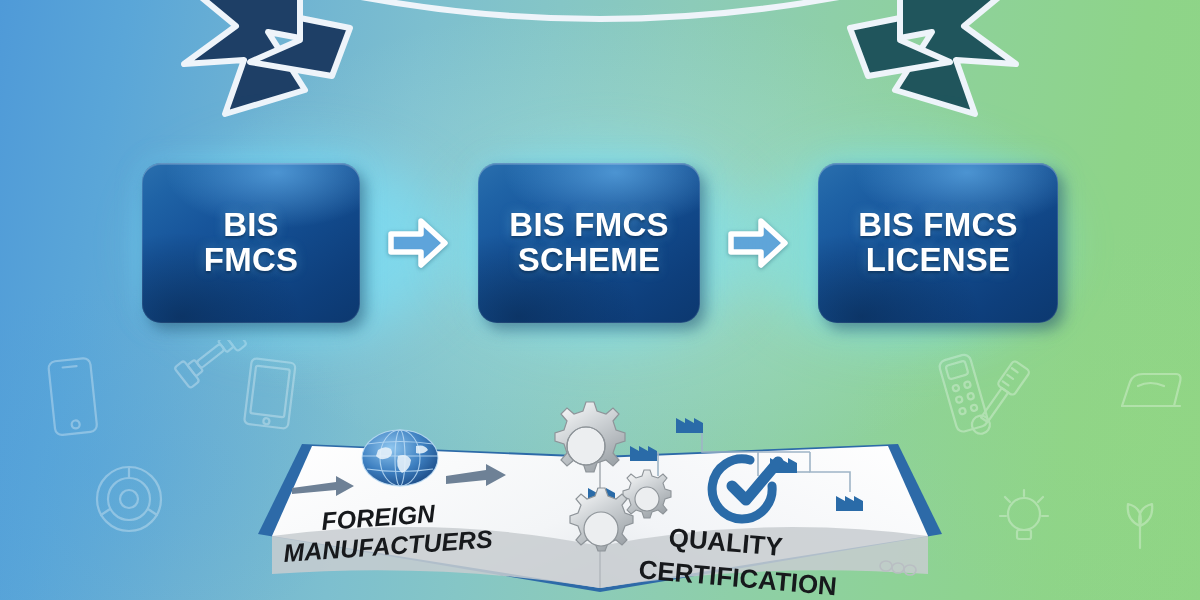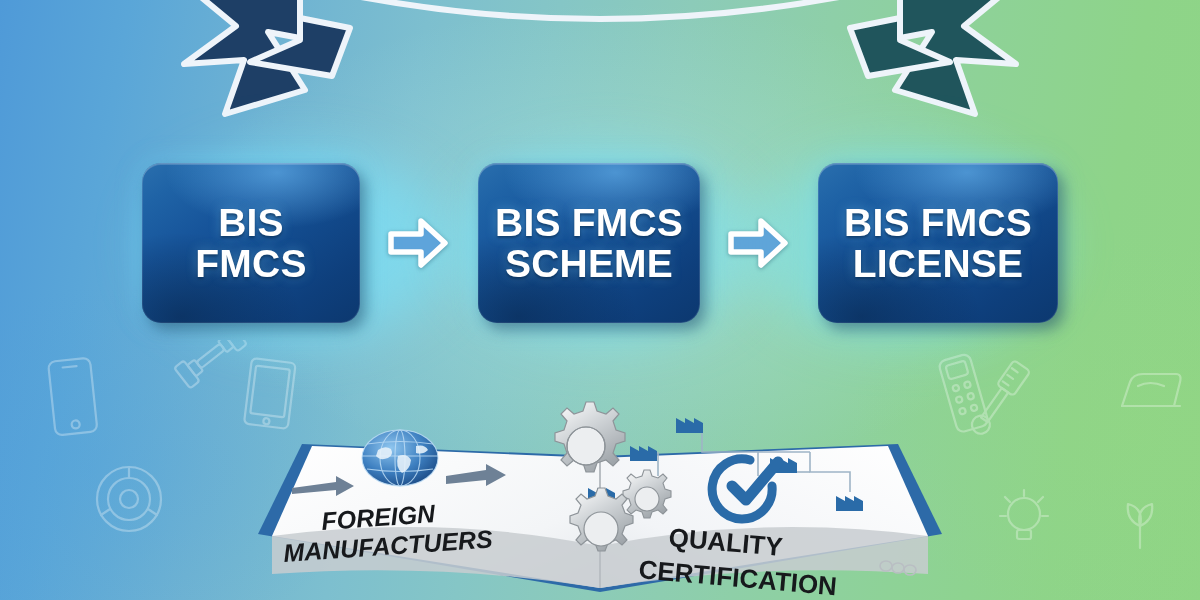--- a/index.html
+++ b/index.html
@@ -104,21 +104,21 @@
     inset: 0;
     border-radius: 19px;
     background: radial-gradient(ellipse 170px 120px at 18% 96%, rgba(4,26,56,0.45) 0%, rgba(4,26,56,0) 70%);
     pointer-events: none;
   }
   .node .label {
     position: relative;
     z-index: 2;
     color: #ffffff;
     font-weight: 700;
-    font-size: 39px;
+    font-size: 33px;
     line-height: 1.06;
     letter-spacing: 0.2px;
     text-shadow:
       0 2px 3px rgba(0,30,60,0.55),
       0 0 12px rgba(140,225,255,0.35);
     white-space: pre-line;
     padding: 0 8px;
   }
 
   .node.n1 { width: 218px; height: 160px; }

